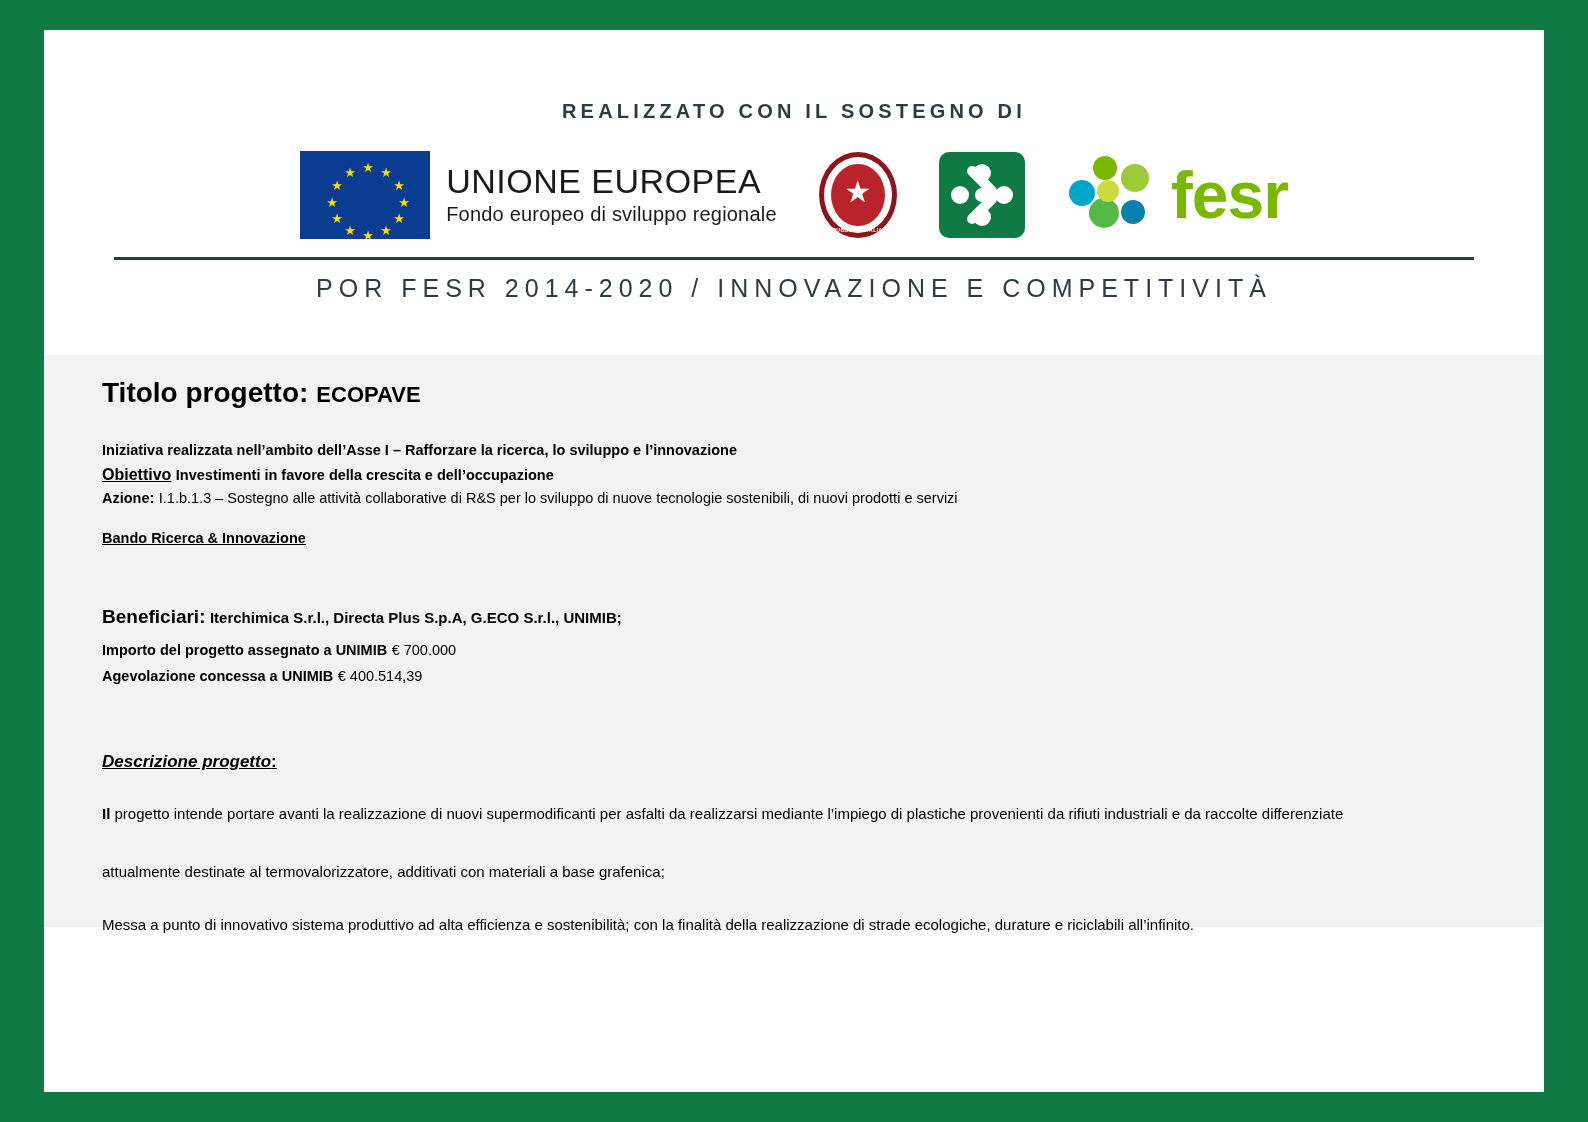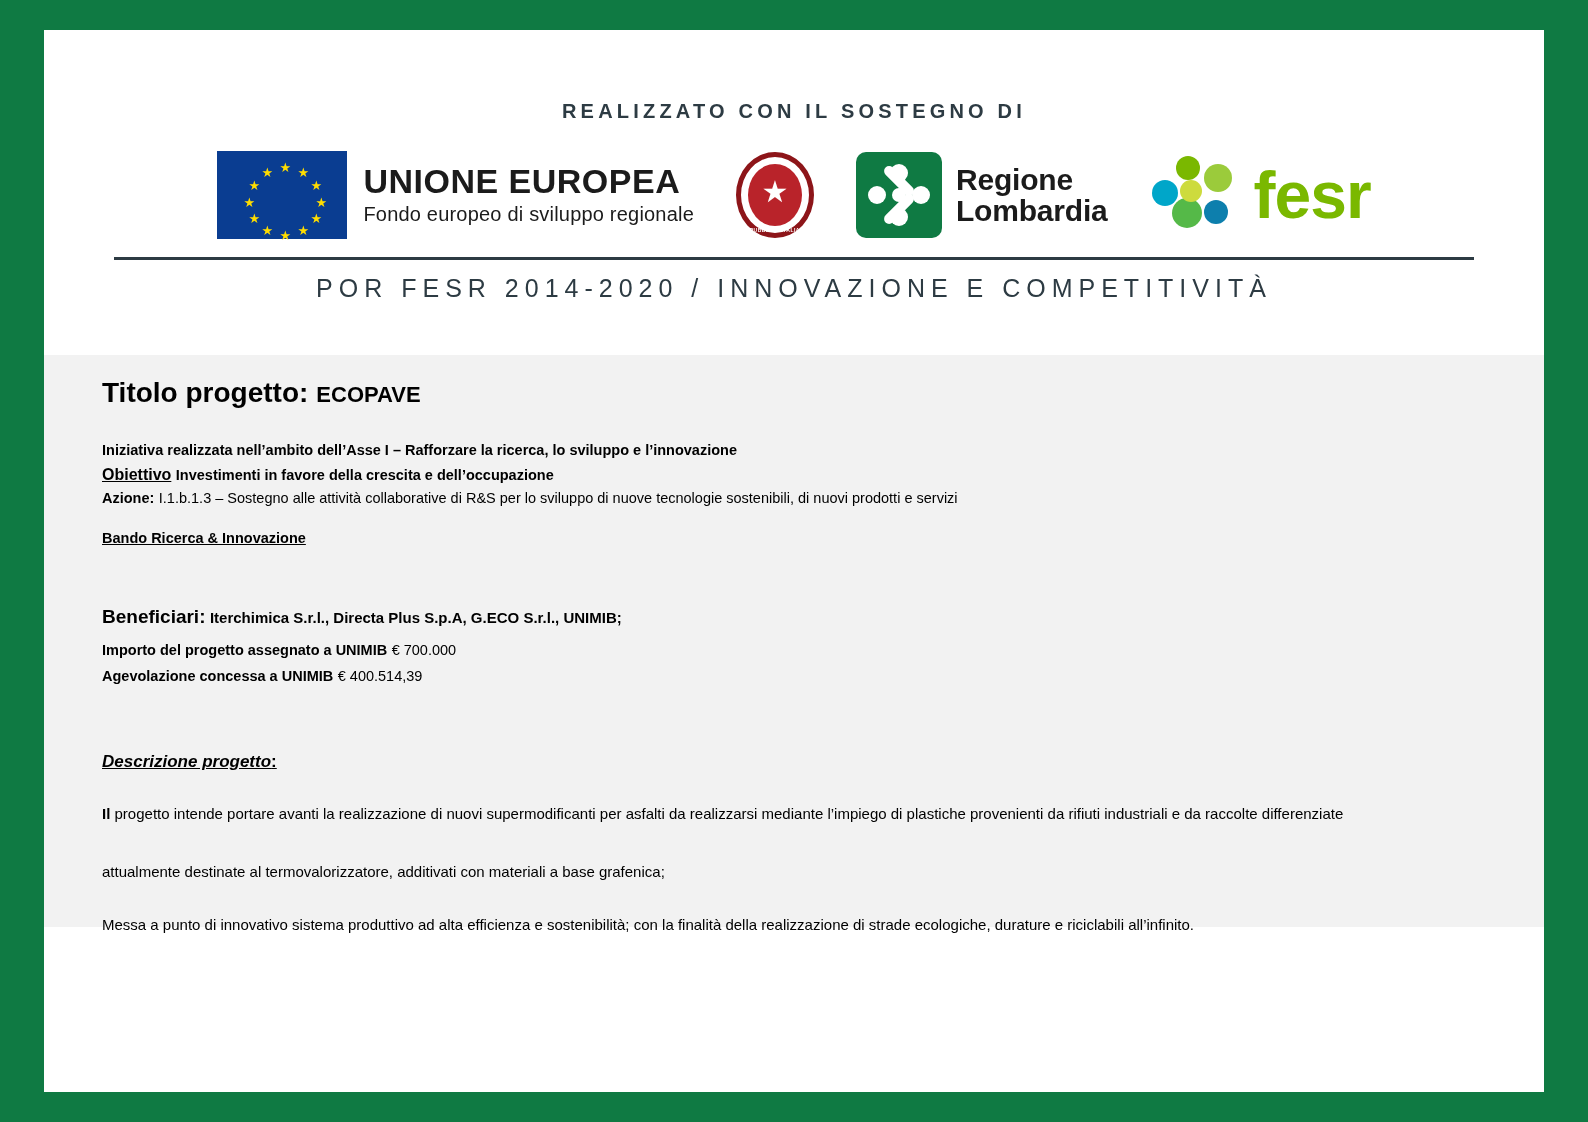--- a/index.html
+++ b/index.html
@@ -62,21 +62,21 @@
     position: relative;
   }
   .eu-flag .star {
     position: absolute;
     color: #ffdd00;
     font-size: 13px;
     line-height: 13px;
   }
   .eu-text-main {
     font-size: 34px;
-    font-weight: bold;
+    font-weight: normal;
     color: #1b1b1b;
     letter-spacing: 0.5px;
     line-height: 1.05;
   }
   .eu-text-sub {
     font-size: 20px;
     color: #1b1b1b;
     letter-spacing: 0.2px;
     margin-top: 3px;
   }
@@ -316,24 +316,20 @@
       <div class="rl-block">
         <div class="rl-mark">
           <i style="left:34px;top:12px;width:18px;height:18px;"></i>
           <i style="left:12px;top:34px;width:18px;height:18px;"></i>
           <i style="left:56px;top:34px;width:18px;height:18px;"></i>
           <i style="left:34px;top:56px;width:18px;height:18px;"></i>
           <i style="left:36px;top:36px;width:14px;height:14px;"></i>
           <i style="left:24px;top:24px;width:38px;height:10px;border-radius:5px;transform:rotate(45deg);"></i>
           <i style="left:24px;top:52px;width:38px;height:10px;border-radius:5px;transform:rotate(-45deg);"></i>
         </div>
-        <div class="rl-text">
-          <div>Regione</div>
-          <div>Lombardia</div>
-        </div>
       </div>
 
       <div class="fesr-block">
         <div class="fesr-mark">
           <i style="left:2px;top:26px;width:26px;height:26px;background:#00a6c9;"></i>
           <i style="left:26px;top:2px;width:24px;height:24px;background:#7ab800;"></i>
           <i style="left:54px;top:10px;width:28px;height:28px;background:#9bcb3b;"></i>
           <i style="left:22px;top:44px;width:30px;height:30px;background:#55b948;"></i>
           <i style="left:54px;top:46px;width:24px;height:24px;background:#0d7fad;"></i>
           <i style="left:30px;top:26px;width:22px;height:22px;background:#cddb3d;"></i>

